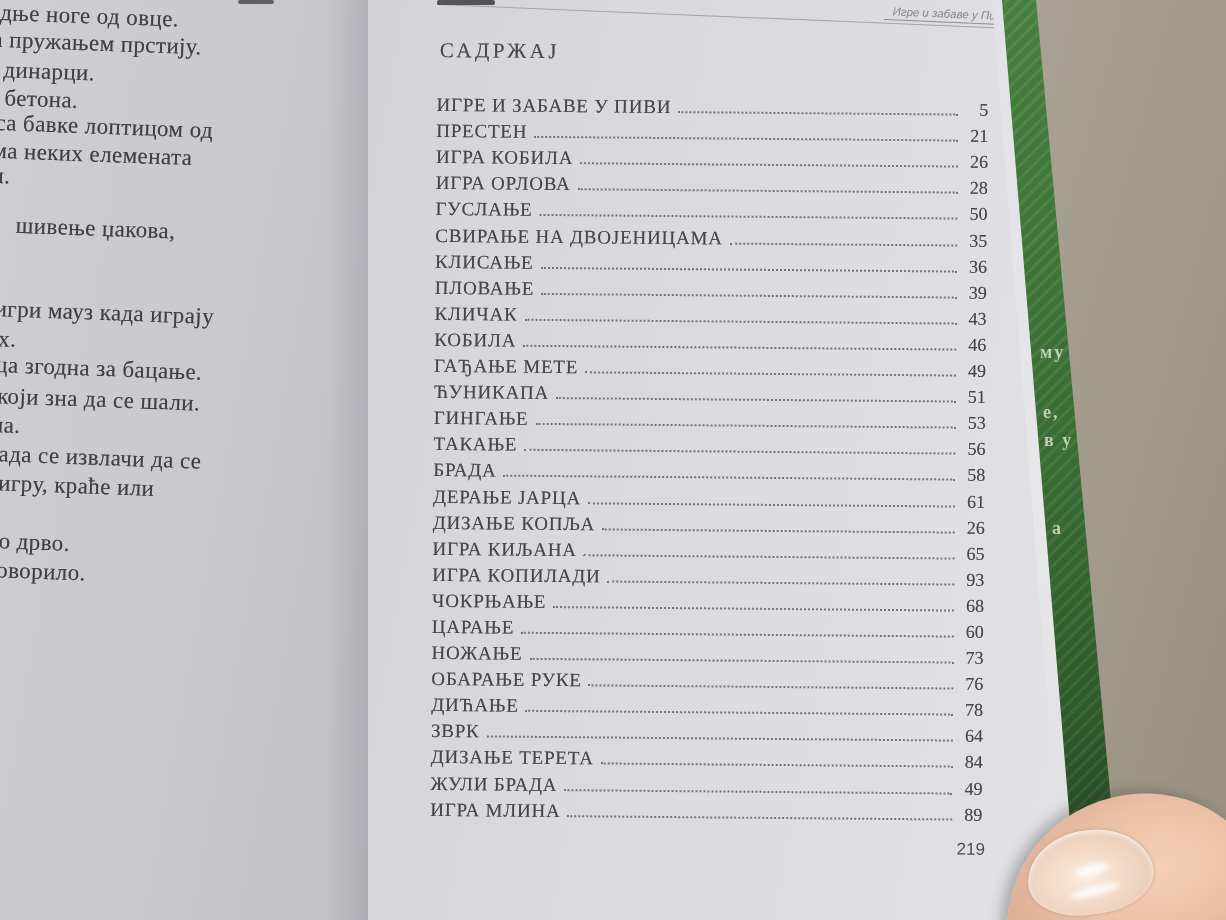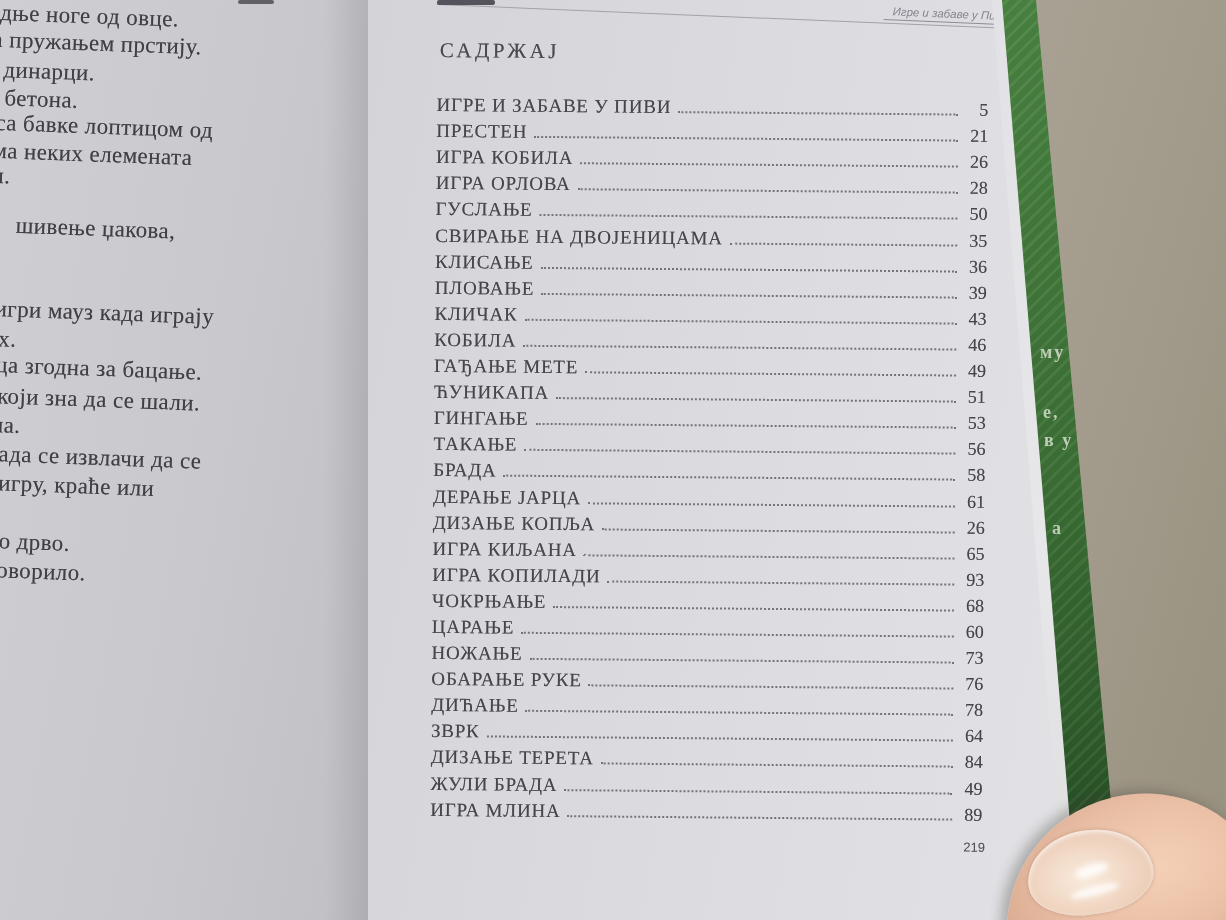--- a/index.html
+++ b/index.html
@@ -55,21 +55,21 @@
   .toc{
     position:absolute;left:437px;top:90px;width:552px;
     color:#46454c;text-shadow:0 0 0.5px rgba(70,69,76,0.5);
   }
   .toc-row{display:flex;align-items:flex-end;height:26.1px;}
   .toc-label{font-size:19px;letter-spacing:0.8px;white-space:nowrap;}
   .toc-dots{flex:1;border-bottom:2px dotted #74737a;margin:0 4px 5px 7px;min-width:20px;}
   .toc-page{font-size:18px;min-width:26px;text-align:right;}
   .folio{
     position:absolute;left:952px;top:835px;width:40px;text-align:right;
-    font-family:"Liberation Sans",sans-serif;font-size:13px;color:#4b4a52;
+    font-family:"Liberation Sans",sans-serif;font-size:17px;color:#4b4a52;
   }
   
   .page-edge{
     position:absolute;inset:0;
     clip-path:polygon(992px 0,1002px 0,1080px 920px,1065px 920px);
     background:linear-gradient(180deg,#e2e2e6 0%,#e7e7ea 60%,#dededf 100%);
   }
   
   .cover-strip{
     position:absolute;inset:0;

